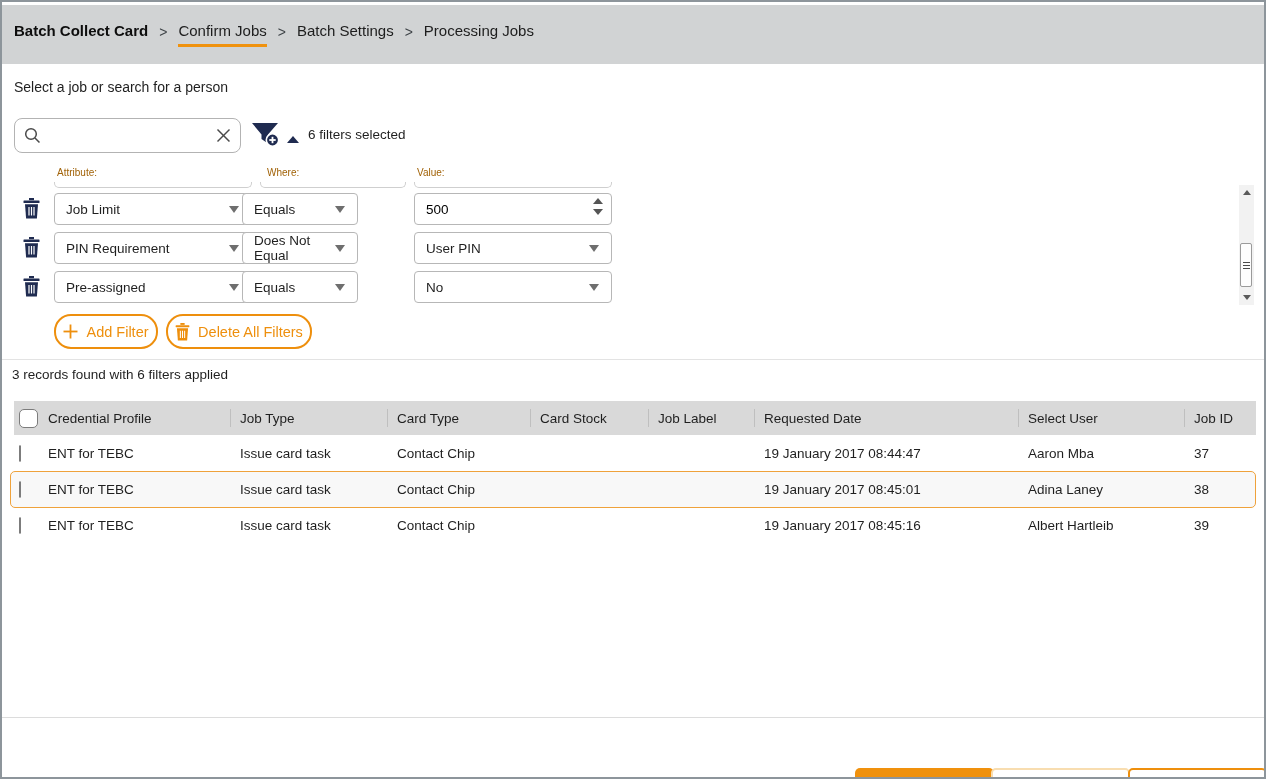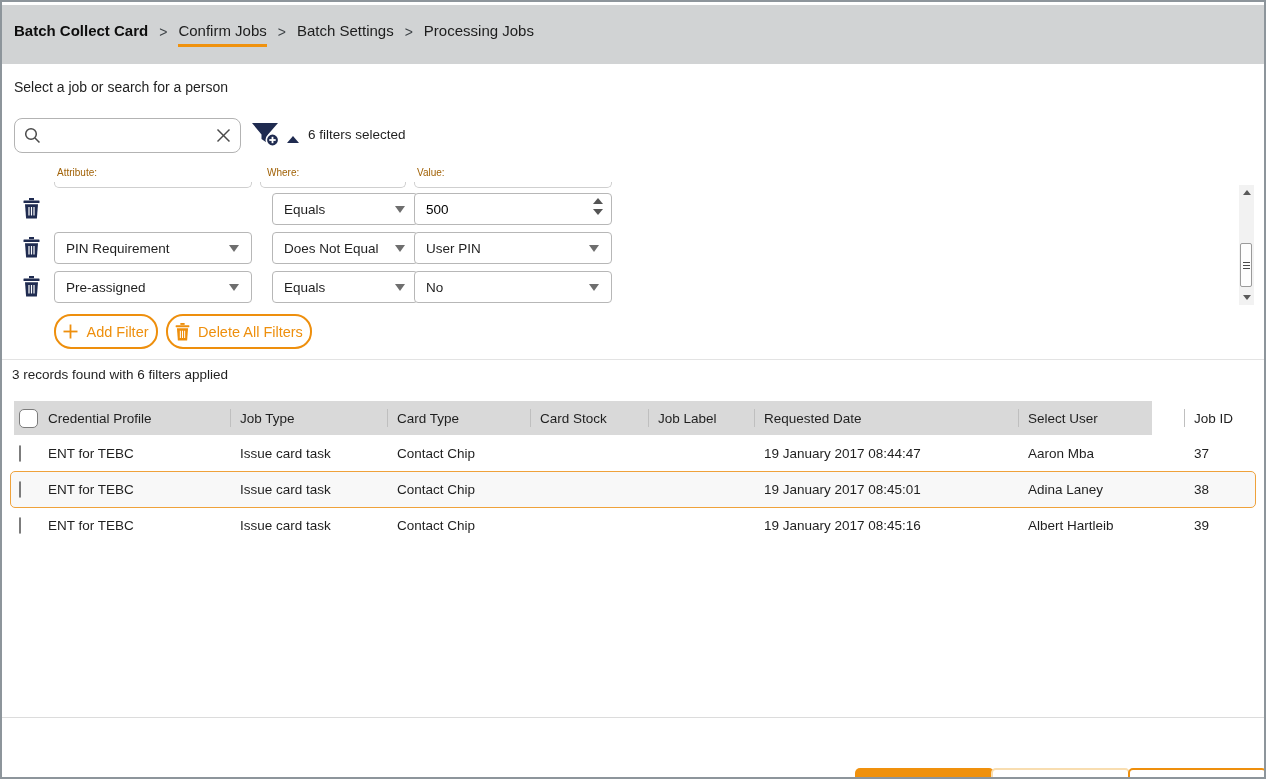--- a/index.html
+++ b/index.html
@@ -51,21 +51,21 @@
     background:#fff; display:flex; align-items:center; font-size:13.5px; color:#1f1f1f;
     padding-left:11px; cursor:pointer;
   }
   .fbox .txt { flex:1; }
   .caret {
     width:0; height:0; margin-right:12px;
     border-left:5.5px solid transparent; border-right:5.5px solid transparent;
     border-top:7px solid #6e6e6e;
   }
   .box-attr { left:52px; width:198px; }
-  .box-where { left:270px; width:146px;gap:16px; }
+  .box-where { left:240px; width:116px;gap:16px; }
   .box-value { left:412px; width:198px; }
   .fbox input { border:none; outline:none; font-size:13.5px; width:130px; font-family:inherit; }
   .spinner { position:absolute; right:8px; top:4px; display:flex; flex-direction:column; gap:5px; align-items:center; }
   .sp-up { width:0;height:0;border-left:5px solid transparent;border-right:5px solid transparent;border-bottom:6px solid #555; cursor:pointer; }
   .sp-dn { width:0;height:0;border-left:5px solid transparent;border-right:5px solid transparent;border-top:6px solid #555; cursor:pointer; }
   
   .obtn {
     position:absolute; top:312px; height:35px; border:2px solid #ee8f0d; border-radius:17px;
     background:#fff; color:#ee8f0d; font-size:14.5px; font-family:inherit;
     display:flex; align-items:center; justify-content:center; gap:8px; cursor:pointer;
@@ -81,21 +81,21 @@
   .vs-thumb {
     position:absolute; left:1px; top:58px; width:12px; height:44px; background:#fdfdfd;
     border:1px solid #9a9a9a; border-radius:2px; cursor:grab;
     display:flex; flex-direction:column; align-items:center; justify-content:center; gap:2px;
   }
   .vs-thumb b { display:block; width:7px; height:1px; background:#4a4a4a; }
   .divider { position:absolute; left:0; width:100%; height:1px; background:#e3e3e3; }
   .records { position:absolute; left:10px; top:365px; font-size:13.5px; color:#1f1f1f; }
   
   .tgrid {
-    position:absolute; left:12px; width:1138px; display:grid;
+    position:absolute; left:12px; width:1242px; display:grid;
     grid-template-columns:34px 182px 157px 143px 118px 106px 264px 166px 72px;
     align-items:center; font-size:13.5px; color:#1f1f1f;
   }
   .thead { top:399px; height:34px; background:#d9d9d9; }
   .thead .cell { position:relative; height:100%; display:flex; align-items:center; padding-left:10px; }
   .thead .cell.first-col { padding-left:0; }
   .thead .cell.sep::before {
     content:""; position:absolute; left:0; top:8px; bottom:8px; width:1px; background:#bfbfbf;
   }
   .trow { height:36px; cursor:pointer; background:transparent; }
@@ -171,20 +171,24 @@
     <button class="trash-btn">
       <svg width="17" height="21" viewBox="0 0 17 21">
         <path fill="#1f2b50" d="M6 0h5v2.2H6z"></path>
         <rect fill="#1f2b50" x="0.5" y="2.6" width="16" height="2.4" rx="0.5"></rect>
         <path fill="#1f2b50" d="M2 6.2h13l-1.1 14.3H3.1z"></path>
         <line x1="6" y1="9" x2="6" y2="17.5" stroke="#fff" stroke-width="1.2"></line>
         <line x1="8.5" y1="9" x2="8.5" y2="17.5" stroke="#fff" stroke-width="1.2"></line>
         <line x1="11" y1="9" x2="11" y2="17.5" stroke="#fff" stroke-width="1.2"></line>
       </svg>
     </button>
+    <div class="fbox box-attr">
+      <span class="txt">Job Limit</span>
+      <span class="caret"></span>
+    </div>
     <div class="fbox box-where">
       <span class="txt">Equals</span>
       <span class="caret"></span>
     </div>
     <div class="fbox box-value">
       <input value="500" style="">
       <span class="spinner">
         <i class="sp-up"></i>
         <i class="sp-dn"></i>
       </span>

